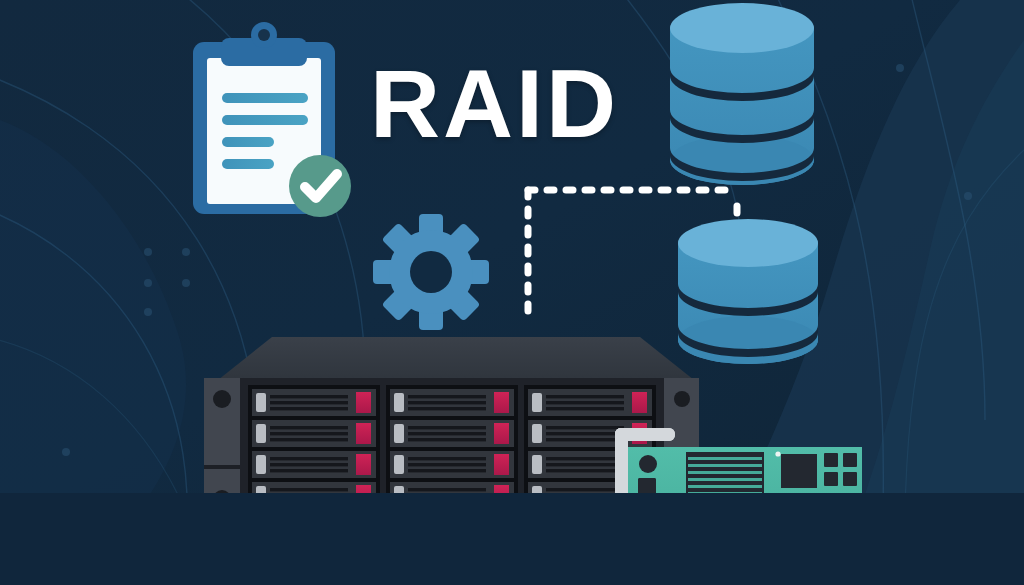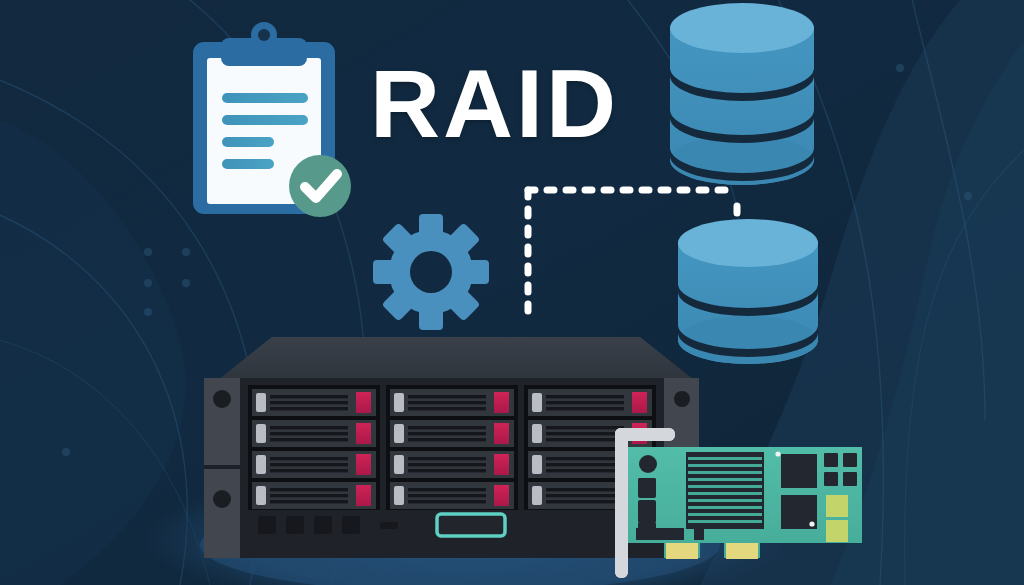--- a/index.html
+++ b/index.html
@@ -3,21 +3,21 @@
 <meta charset="utf-8">
 <title>RAID Illustration</title>
 <style>
   html,body{margin:0;padding:0;background:#10263c;}
   body{
     font-family:"Liberation Sans","DejaVu Sans",sans-serif;
     width:1024px;height:585px;overflow:hidden;
   }
   #stage{
     position:relative;
-    width:1024px;height:585px;
+    width:1024px;height:493px;
     background:#112a41;
     overflow:hidden;
   }
   #bg-svg,#art-svg{
     position:absolute;left:0;top:0;
     width:1024px;height:585px;
     display:block;
   }
   #title-layer{
     position:absolute;left:0;top:0;width:1024px;height:585px;

